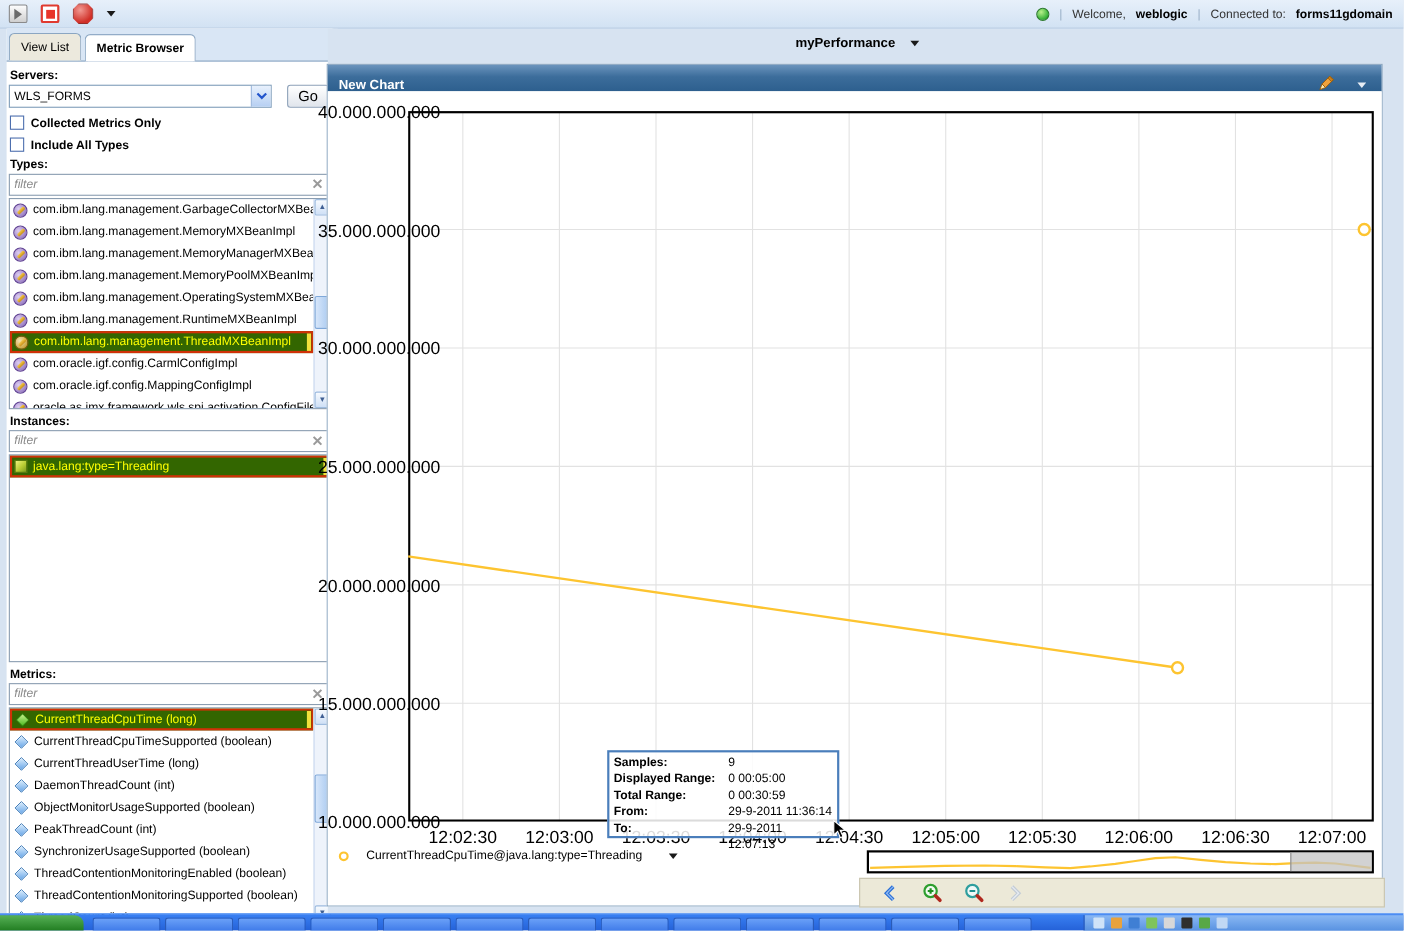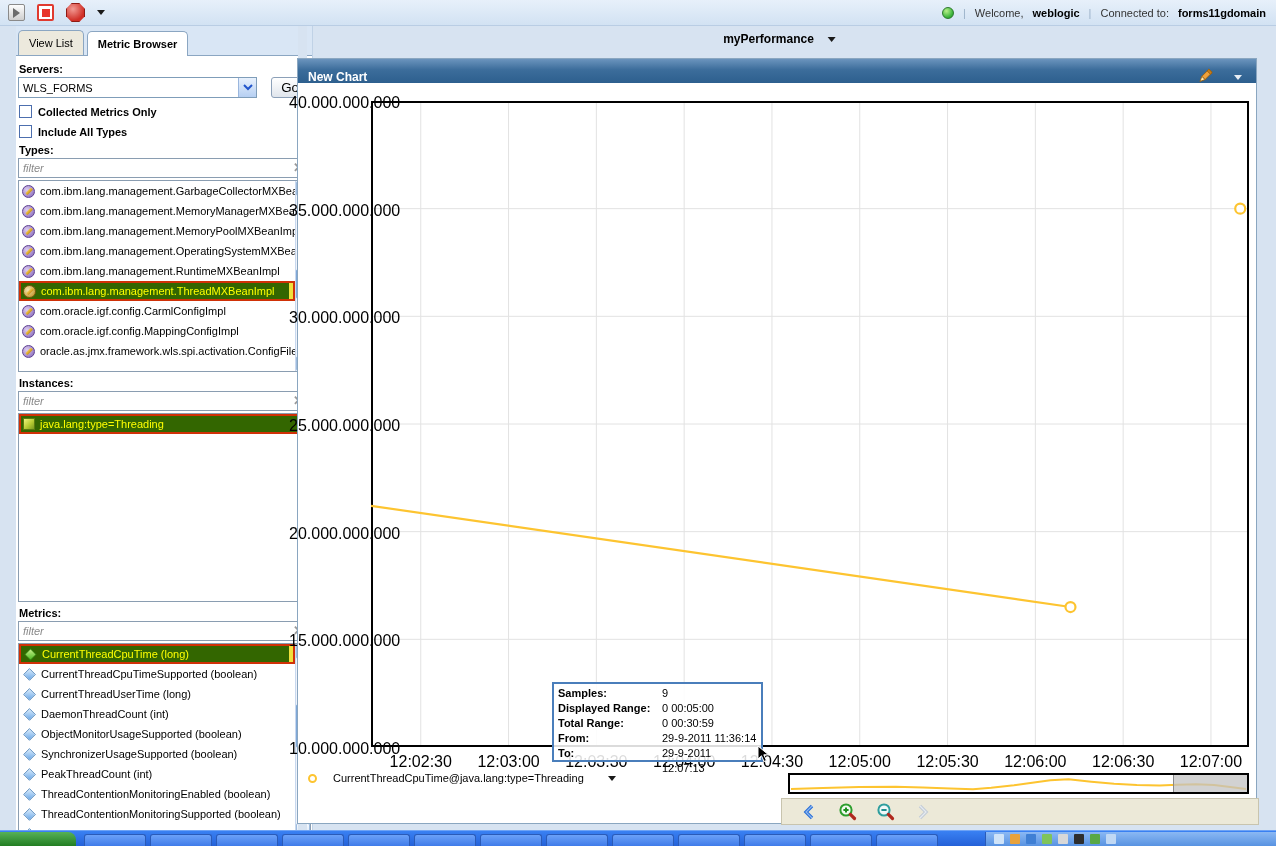--- a/index.html
+++ b/index.html
@@ -20,21 +20,21 @@
   .btn-octagon { width:19px; height:19px; background:radial-gradient(circle at 35% 30%, #f29a93, #d03028 70%);
     border:1px solid #8f1b14; clip-path:polygon(30% 0,70% 0,100% 30%,100% 70%,70% 100%,30% 100%,0 70%,0 30%); }
   .caret { width:0; height:0; border-left:4px solid transparent; border-right:4px solid transparent; border-top:5px solid #1a1a1a; display:inline-block; }
   .status-zone { margin-left:auto; display:flex; align-items:center; gap:9px; padding-right:10px; color:#333; }
   .status-dot { width:12px; height:12px; border-radius:50%;
     background:radial-gradient(circle at 35% 30%, #b8f08a, #3db53d 65%, #1f8a1f); border:1px solid #2c7a2c; }
   .vsep { color:#9ab0c8; }
   .bold { font-weight:bold; color:#000; }
 
   
-  .sidebar { position:absolute; left:16px; top:26px; width:297px; height:804px; background:#fff; border-right:1px solid #c0d2e6; }
+  .sidebar { position:absolute; left:6px; top:26px; width:297px; height:804px; background:#fff; border-right:1px solid #c0d2e6; }
   .tabs-row { height:30px; background:#d9e6f5; display:flex; align-items:flex-end; padding-left:2px; border-bottom:1px solid #8ba6c2; }
   .tab { height:25px; padding:0 10px; display:flex; align-items:center; border:1px solid #8ba6c2; border-bottom:none;
     border-radius:5px 5px 0 0; background:#ece9dd; margin-right:3px; cursor:default; }
   .tab.active { background:#fff; font-weight:bold; position:relative; top:1px; }
   .side-pad { padding:4px 3px 0 2px; }
   .sb-label { font-weight:bold; margin:3px 0 2px 1px; }
   .combo-row { display:flex; align-items:center; gap:14px; }
   .combo { width:256px; height:21px; border:1px solid #7f9db9; background:#fff; display:flex; align-items:center; }
   .combo-value { flex:1; padding-left:4px; }
   .combo-btn { width:18px; height:19px; background:linear-gradient(#e8f1fd,#b6cff2); border-left:1px solid #9ab6dd;
@@ -180,20 +180,24 @@
       <span class="filter-x">✕</span>
     </div>
     <div class="listbox" style="height:192px">
       <div class="list-inner" id="types-list">
           <div class="lrow">
             <span class="type-icon"></span>
             <span>com.ibm.lang.management.GarbageCollectorMXBeanImpl</span>
           </div>
           <div class="lrow">
             <span class="type-icon"></span>
+            <span>com.ibm.lang.management.MemoryMXBeanImpl</span>
+          </div>
+          <div class="lrow">
+            <span class="type-icon"></span>
             <span>com.ibm.lang.management.MemoryManagerMXBeanImpl</span>
           </div>
           <div class="lrow">
             <span class="type-icon"></span>
             <span>com.ibm.lang.management.MemoryPoolMXBeanImpl</span>
           </div>
           <div class="lrow">
             <span class="type-icon"></span>
             <span>com.ibm.lang.management.OperatingSystemMXBeanImpl</span>
           </div>
@@ -259,25 +263,25 @@
           <div class="lrow">
             <span class="dia-icon dia-blue"></span>
             <span>DaemonThreadCount (int)</span>
           </div>
           <div class="lrow">
             <span class="dia-icon dia-blue"></span>
             <span>ObjectMonitorUsageSupported (boolean)</span>
           </div>
           <div class="lrow">
             <span class="dia-icon dia-blue"></span>
+            <span>PeakThreadCount (int)</span>
+          </div>
+          <div class="lrow">
+            <span class="dia-icon dia-blue"></span>
             <span>SynchronizerUsageSupported (boolean)</span>
-          </div>
-          <div class="lrow">
-            <span class="dia-icon dia-blue"></span>
-            <span>PeakThreadCount (int)</span>
           </div>
           <div class="lrow">
             <span class="dia-icon dia-blue"></span>
             <span>ThreadContentionMonitoringEnabled (boolean)</span>
           </div>
           <div class="lrow">
             <span class="dia-icon dia-blue"></span>
             <span>ThreadContentionMonitoringSupported (boolean)</span>
           </div>
           <div class="lrow">

